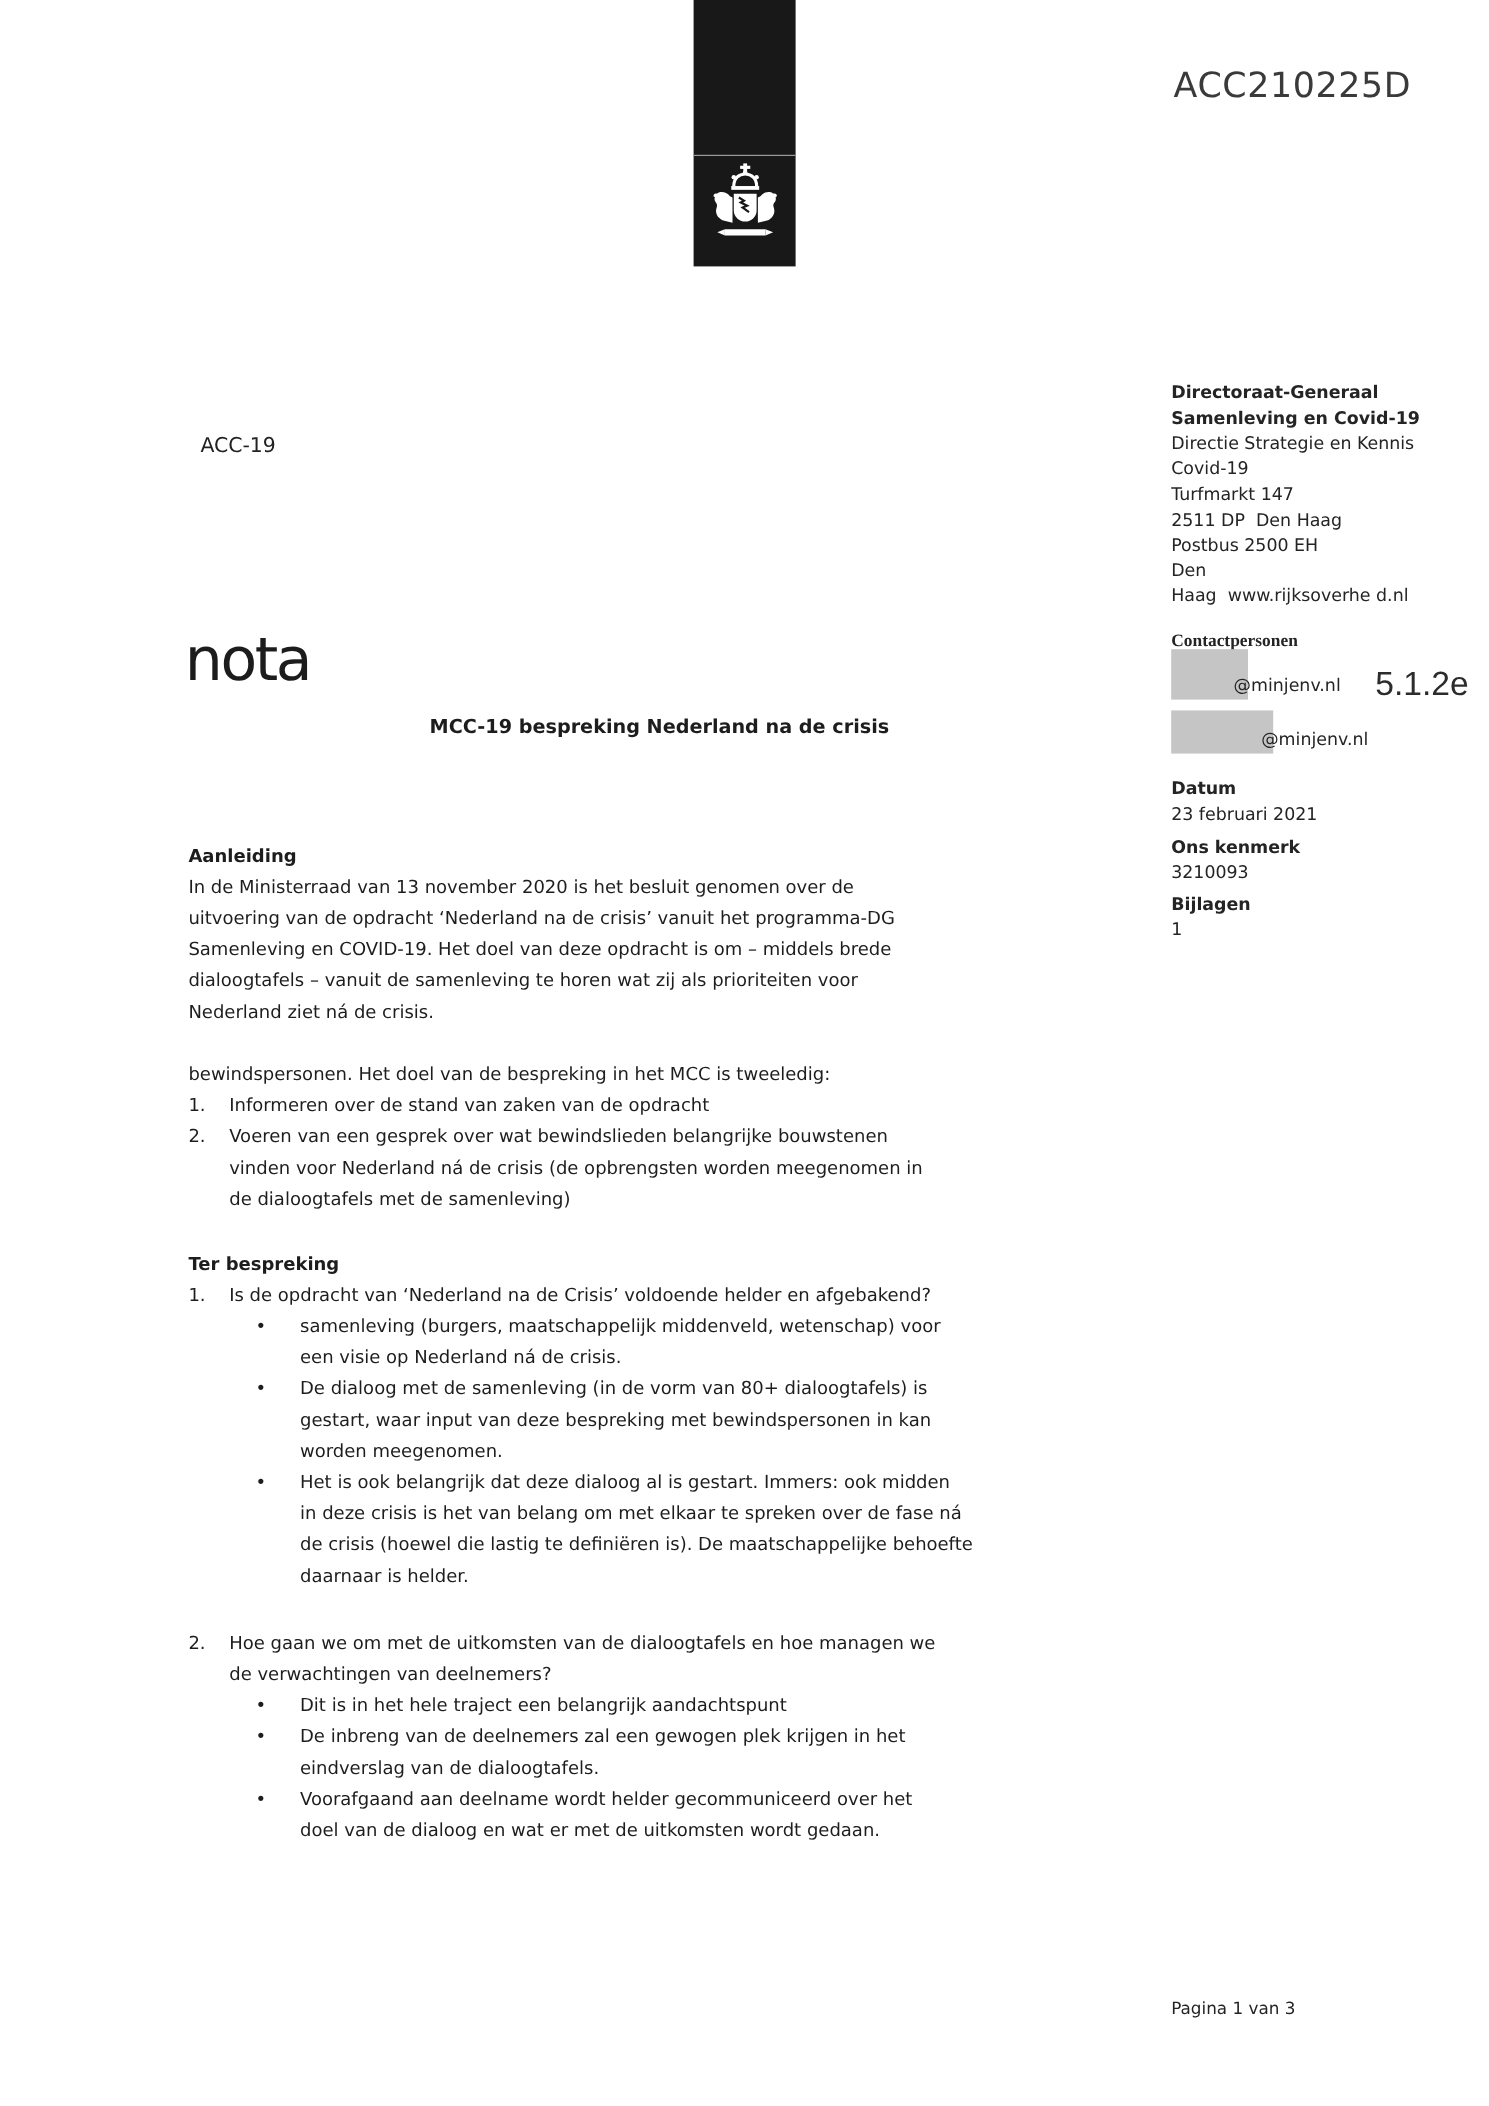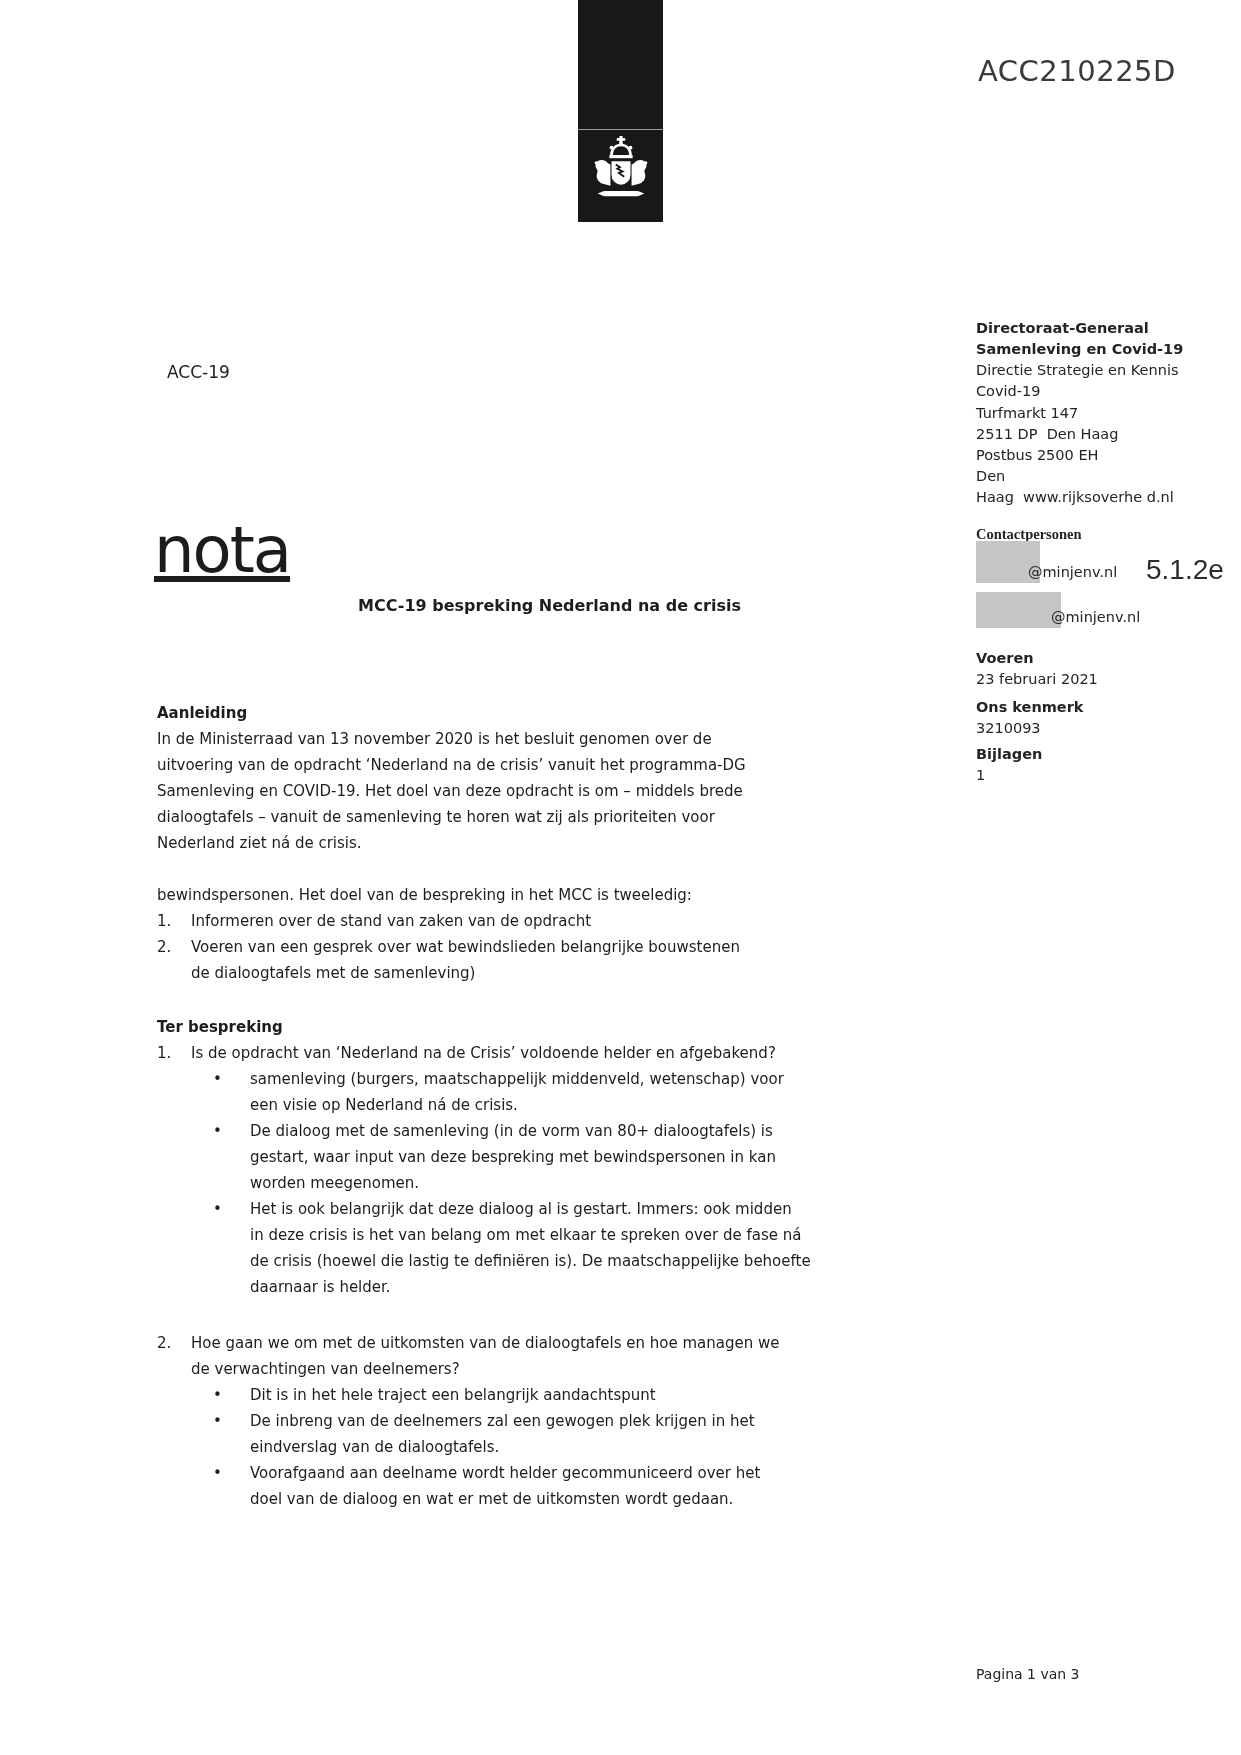--- a/index.html
+++ b/index.html
@@ -13,21 +13,21 @@
   
   .banner { position:absolute; left:578px; top:0; width:85px; height:222px; background:#181818; }
   .banner-divider { position:absolute; left:0; top:129px; width:100%; height:1px; background:#9a9a9a; }
   .banner-logo { position:absolute; left:50%; top:136px; transform:translateX(-50%); width:64px; height:74px; }
 
   
   .ref-code { position:absolute; left:978px; top:54px; font-size:29px; color:#3a3a3a; letter-spacing:0.5px; }
 
   
   .acc19 { position:absolute; left:167px; top:362px; font-size:17px; color:#222; }
-  .nota  { position:absolute; left:154px; top:518px; font-size:64px; line-height:64px; letter-spacing:-2px; color:#1c1c1c;text-decoration:underline; }
+  .nota  { position:absolute; left:154px; top:518px; font-size:50px; line-height:64px; letter-spacing:-2px; color:#1c1c1c; }
   .subtitle { position:absolute; left:358px; top:596px; font-size:16px; font-weight:bold; color:#1d1d1d; }
 
   
   .sidebar { position:absolute; left:976px; top:0; width:240px; font-size:14.5px; line-height:21px; color:#242424; }
   .sb-block { position:absolute; left:0; }
   .sb-org    { top:318px; }
   .sb-addr   { top:403px; }
   .sb-contact-h { top:524px; font-weight:bold;font-family:Liberation Serif, serif; }
   .sb-row1 { top:541px; }
   .sb-row2 { top:592px; }
@@ -119,21 +119,21 @@
         <div class="ln">Den</div>
         <div class="ln">Haag  www.rijksoverhe d.nl</div>
       </div>
     <div class="sb-block sb-contact-h">Contactpersonen</div>
     <div class="sb-block sb-row1 contact-row">
       <span class="redact redact-1"></span><span class="email">@minjenv.nl</span>
     </div>
     <div class="sb-block sb-row2 contact-row">
       <span class="redact redact-2"></span><span class="email">@minjenv.nl</span>
     </div>
-    <div class="sb-block sb-datum-l">Voeren</div>
+    <div class="sb-block sb-datum-l">Datum</div>
     <div class="sb-block sb-datum-v">23 februari 2021</div>
     <div class="sb-block sb-kenm-l">Ons kenmerk</div>
     <div class="sb-block sb-kenm-v">3210093</div>
     <div class="sb-block sb-bijl-l">Bijlagen</div>
     <div class="sb-block sb-bijl-v">1</div>
   </div>
 
   <div class="fivetwelve">5.1.2e</div>
 
   <div class="main">
@@ -153,20 +153,21 @@
     <div class="li">
       <span class="num">1.</span>
       <div class="li-text">
           <div class="ln">Informeren over de stand van zaken van de opdracht</div>
         </div>
     </div>
     <div class="li">
       <span class="num">2.</span>
       <div class="li-text">
           <div class="ln">Voeren van een gesprek over wat bewindslieden belangrijke bouwstenen</div>
+          <div class="ln">vinden voor Nederland ná de crisis (de opbrengsten worden meegenomen in</div>
           <div class="ln">de dialoogtafels met de samenleving)</div>
         </div>
     </div>
 
     <div class="h gap28">Ter bespreking</div>
 
     <div class="li">
       <span class="num">1.</span>
       <div class="li-text">
           <div class="ln">Is de opdracht van ‘Nederland na de Crisis’ voldoende helder en afgebakend?</div>

